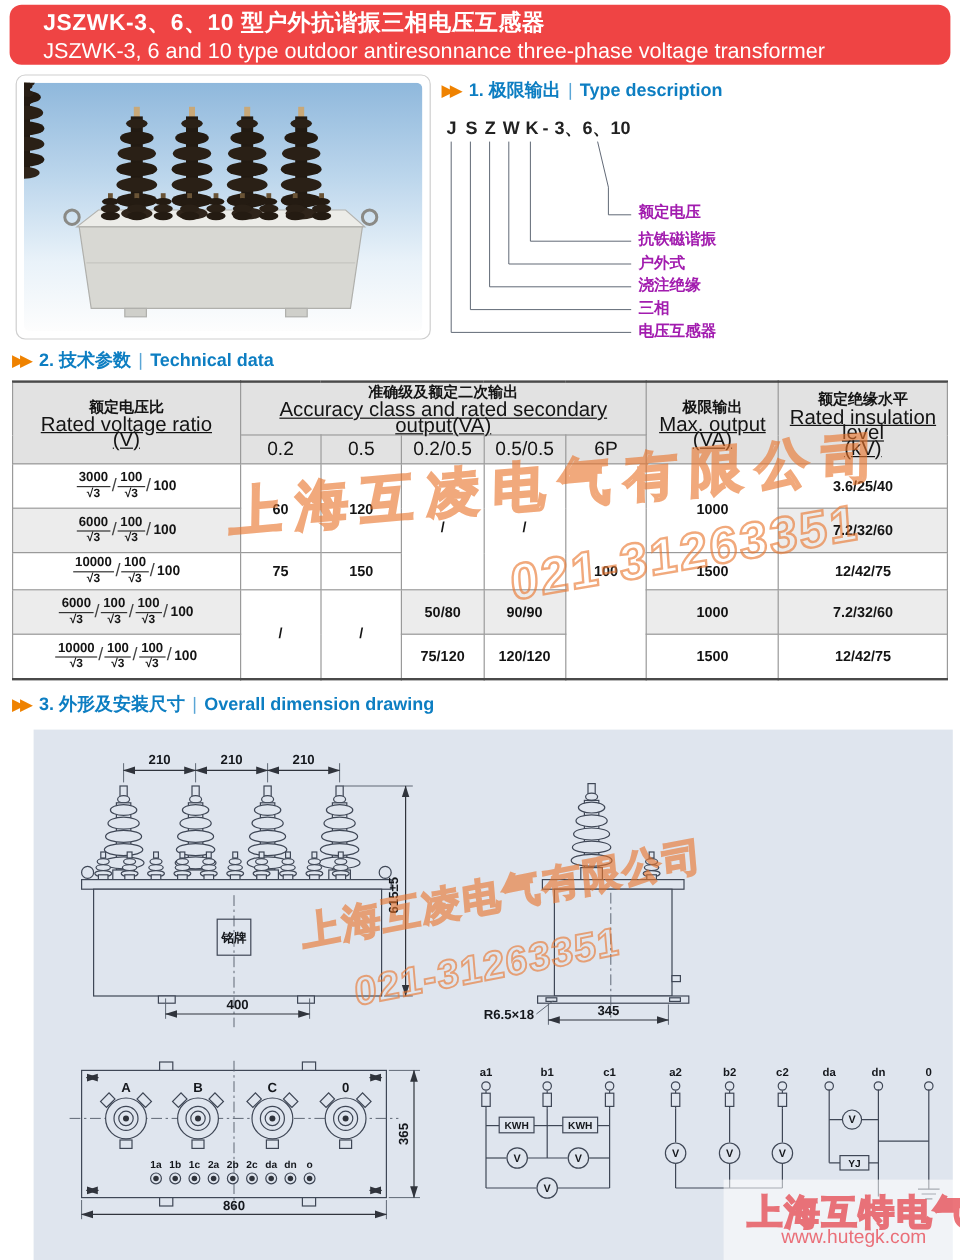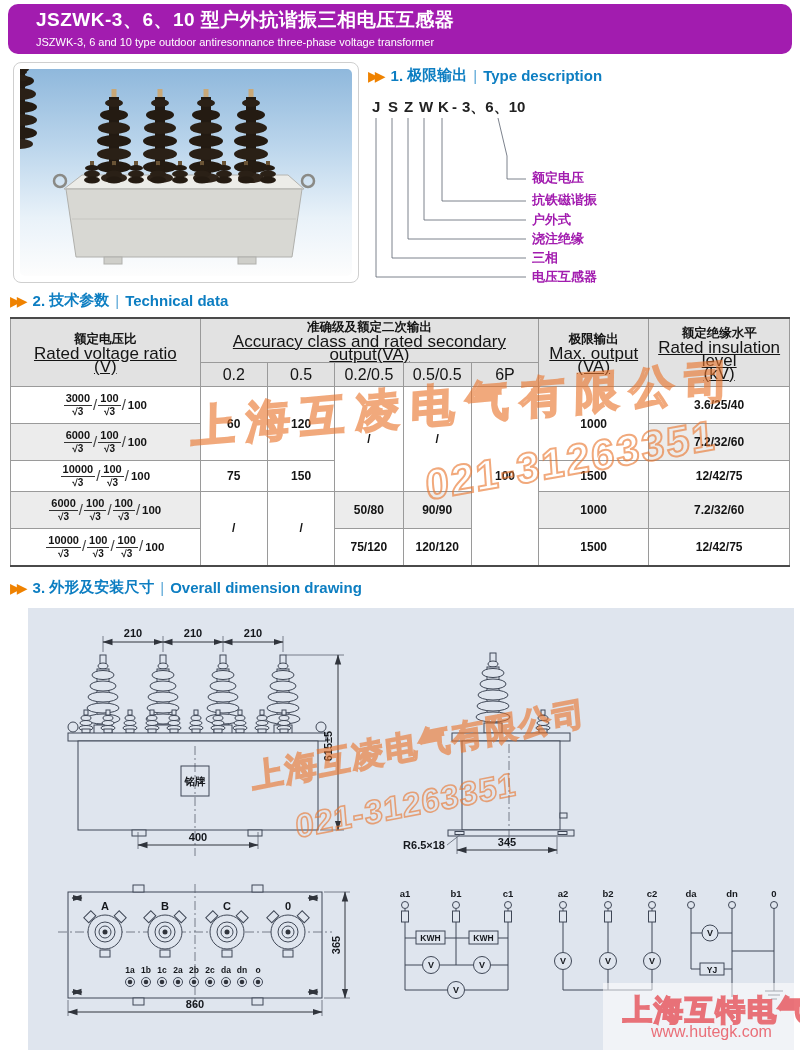--- a/index.html
+++ b/index.html
@@ -1,24 +1,24 @@
 <!DOCTYPE html>
 <html><head>
 <meta charset="utf-8">
 <style>
   html,body{margin:0;padding:0;}
   body{width:800px;height:1050px;position:relative;overflow:hidden;background:#fff;
        font-family:"Liberation Sans","DejaVu Sans",sans-serif;}
   .abs{position:absolute;}
 
   
-  .hdr{left:8px;top:4px;width:784px;height:50px;background:#a21caf;border-radius:10px;
+  .hdr{left:8px;top:4px;width:784px;height:50px;background:#ef4444;border-radius:10px;
        color:#fff;padding:4px 0 0 28px;box-sizing:border-box;}
   .hdr .t1{font-size:19px;font-weight:bold;line-height:24px;letter-spacing:0.5px;}
-  .hdr .t2{font-size:11px;line-height:20px;}
+  .hdr .t2{font-size:18px;line-height:20px;}
 
   
   .sec{display:flex;align-items:center;font-size:15px;color:#0d7ec2;font-weight:bold;white-space:nowrap;}
   .sec .arr{color:#ef8200;font-size:14px;letter-spacing:-4px;margin-right:9px;}
   .sec .sp{color:#5aa6d6;font-weight:normal;margin:0 6px;}
 
   
   .photo{left:13px;top:62px;width:346px;height:221px;background:#fff;border:1px solid #cfcfcf;
          border-radius:8px;box-sizing:border-box;padding:6px;}
   .photo svg{display:block;}

